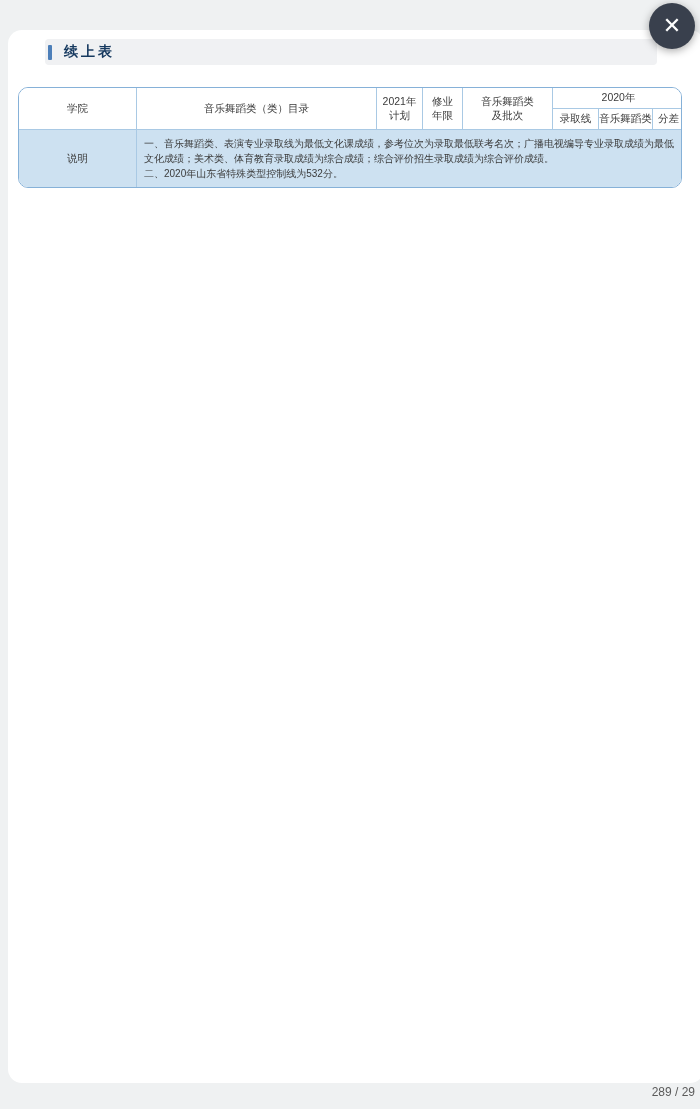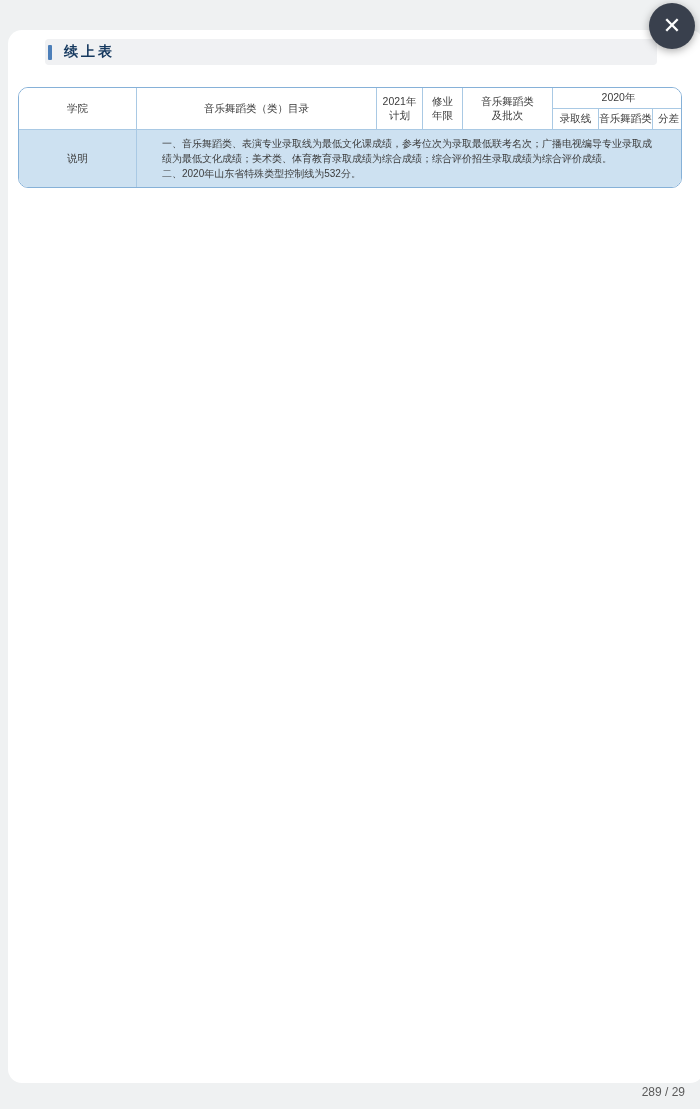--- a/index.html
+++ b/index.html
@@ -43,23 +43,23 @@
     width:666px; margin:-1px;
     font-size:10.5px; color:#3b3b3b;
   }
   th, td { border:1px solid var(--borderin,#a9c9e4); vertical-align:middle; }
   thead th {
     font-weight:normal; color:#3b3b3b; white-space:pre-line;
     line-height:1.3; height:21px; text-align:center; background:#fff;
   }
   tfoot td { background:var(--fill,#cde1f1); }
   .notes-label { text-align:center; font-size:10.5px; }
-  .notes-text  { padding:6px 25px; font-size:10px; line-height:1.5; text-align:left; }
+  .notes-text  { padding:6px 7px; font-size:10px; line-height:1.5; text-align:left; }
   .page-number {
-    position:absolute; right:15px; top:1085px;
+    position:absolute; right:5px; top:1085px;
     font-size:12px; color:#5a5a5a; white-space:nowrap;
   }
 </style>
 </head>
 <body>
 
 <div class="card">
   <div class="title-bar">
     <span class="accent-bar"></span>
     <span class="page-title">续上表</span>

